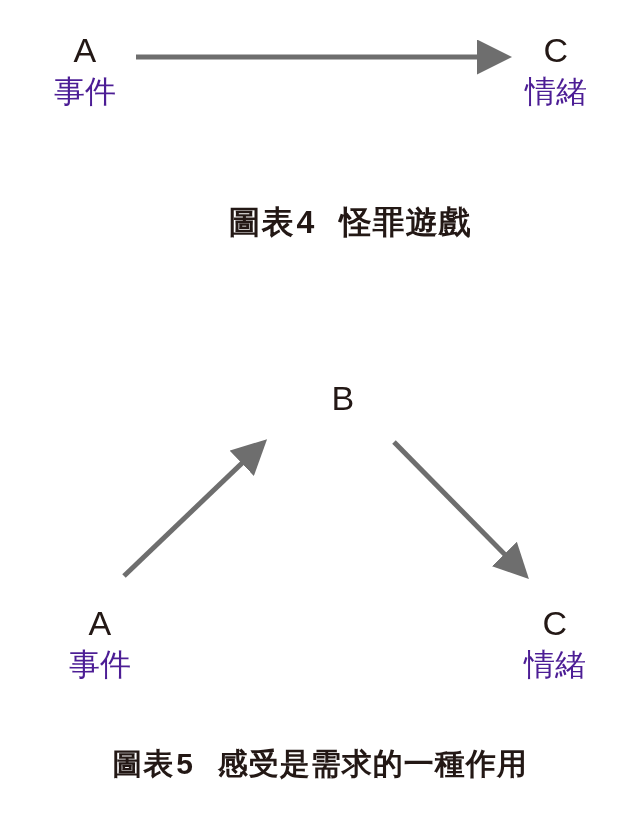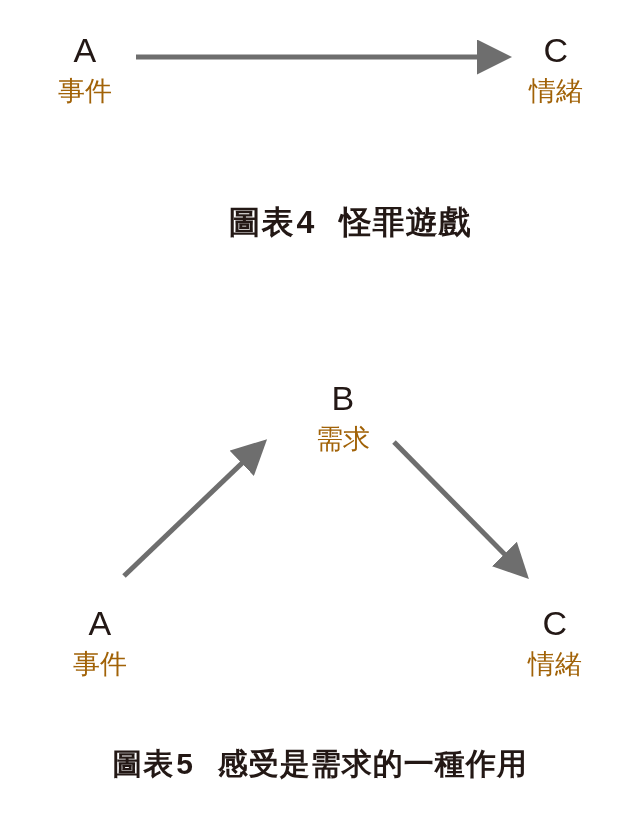--- a/index.html
+++ b/index.html
@@ -42,24 +42,24 @@
     width: 140px;
   }
   .node .letter {
     font-size: 34px;
     line-height: 40px;
     letter-spacing: 0.5px;
     font-weight: 400;
     color: #231815;
   }
   .node .cn {
-    font-size: 27px;
+    font-size: 31px;
     line-height: 42px;
     font-weight: 400;
-    color: #a16207;
+    color: #4c1d95;
     font-family: "DejaVu Sans", "Liberation Sans", sans-serif;
   }
 
   
   #node-a-1 { left: 15px;  top: 30px; }
   #node-c-1 { left: 486px; top: 30px; }
 
   
   #node-b-2 { left: 273px; top: 28px;  }
   #node-a-2 { left: 30px;  top: 253px; }
@@ -149,21 +149,20 @@
         <marker id="ah2" markerWidth="7" markerHeight="7" refX="5.6" refY="3.5" orient="auto" markerUnits="strokeWidth">
           <path d="M0,0 L7,3.5 L0,7 z" fill="#6e6e6e"></path>
         </marker>
       </defs>
       <line x1="124" y1="226" x2="262" y2="94" stroke="#6e6e6e" stroke-width="5" marker-end="url(#ah2)"></line>
       <line x1="394" y1="92" x2="524" y2="224" stroke="#6e6e6e" stroke-width="5" marker-end="url(#ah2)"></line>
     </svg>
 
     <div class="node" id="node-b-2">
       <div class="letter">B</div>
-      <div class="cn">需求</div>
     </div>
 
     <div class="node" id="node-a-2">
       <div class="letter">A</div>
       <div class="cn">事件</div>
     </div>
 
     <div class="node" id="node-c-2">
       <div class="letter">C</div>
       <div class="cn">情緒</div>

